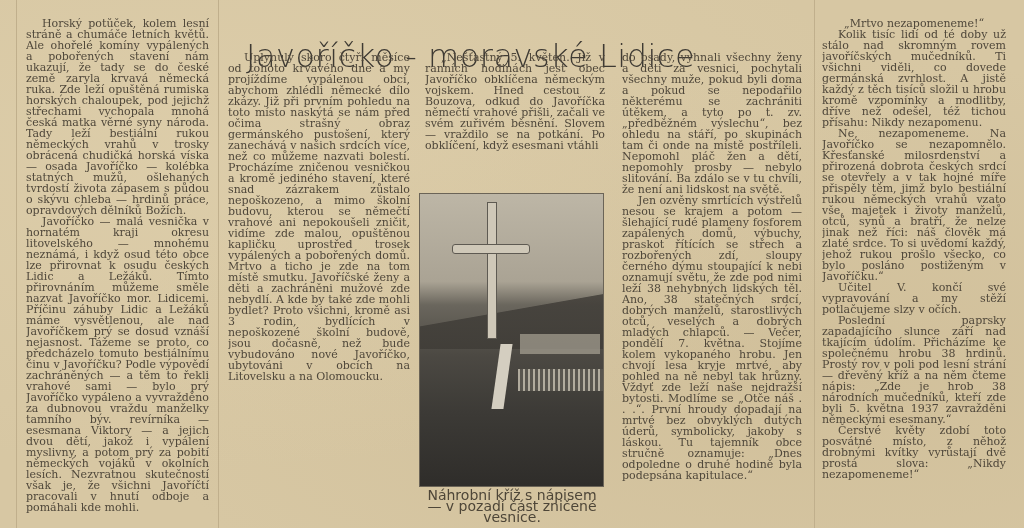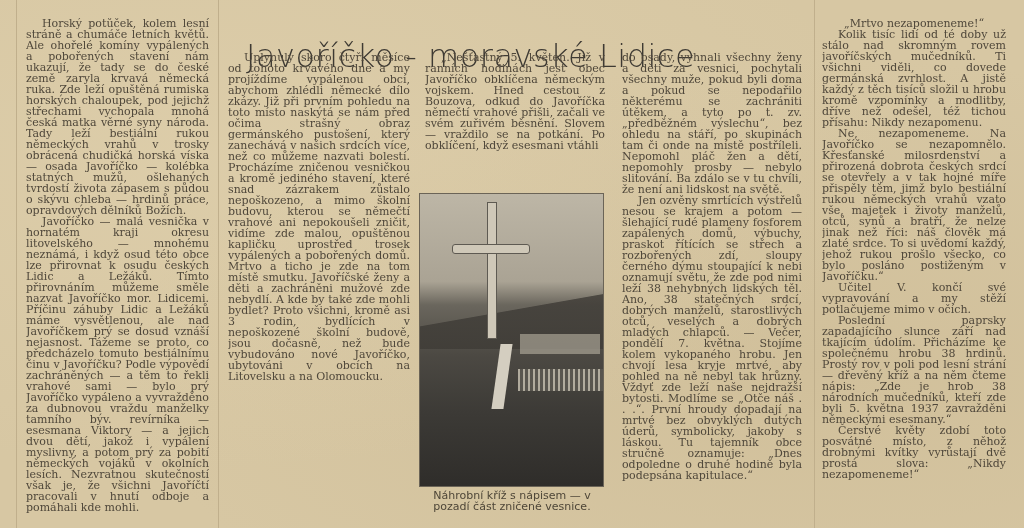--- a/index.html
+++ b/index.html
@@ -74,21 +74,21 @@
       position: absolute; left: 98px; top: 175px; width: 85px; height: 22px;
       background: repeating-linear-gradient(90deg, #bdb7a8 0 2px, #5a5750 2px 5px);
       opacity: 0.9;
     }
     .photo .house {
       position: absolute; left: 100px; top: 140px; width: 80px; height: 20px;
       background: #a8a294; opacity: 0.7;
     }
     .caption {
       position: absolute; left: 419px; top: 490px; width: 186px;
-      font-size: 11px; line-height: 11px; text-align: center;
+      font-size: 14px; line-height: 11px; text-align: center;
       font-family: "DejaVu Sans", sans-serif; color: #4e4638;
     }
   </style>
 </head>
 <body>
 
 <div class="paper"></div>
 
 <div class="faded-top"></div>
 
@@ -126,17 +126,17 @@
 <div class="col" id="col4">
   <p class="noindent">do osady, vyhnali všechny ženy a děti za vesnici, pochytali všechny muže, pokud byli doma a pokud se nepodařilo některému se zachrániti útěkem, a tyto po t. zv. „předběžném výslechu“, bez ohledu na stáří, po skupinách tam či onde na místě postříleli. Nepomohl pláč žen a dětí, nepomohly prosby — nebylo slitování. Ba zdálo se v tu chvíli, že není ani lidskost na světě.</p>
   <p>Jen ozvěny smrtících výstřelů nesou se krajem a potom — šlehající rudé plameny fosforem zapálených domů, výbuchy, praskot řítících se střech a rozbořených zdí, sloupy černého dýmu stoupající k nebi oznamují světu, že zde pod nimi leží 38 nehybných lidských těl. Ano, 38 statečných srdcí, dobrých manželů, starostlivých otců, veselých a dobrých mladých chlapců. — Večer, pondělí 7. května. Stojíme kolem vykopaného hrobu. Jen chvojí lesa kryje mrtvé, aby pohled na ně nebyl tak hrůzný. Vždyť zde leží naše nejdražší bytosti. Modlíme se „Otče náš . . .“. První hroudy dopadají na mrtvé bez obvyklých dutých úderů, symbolicky, jakoby s láskou. Tu tajemník obce stručně oznamuje: „Dnes odpoledne o druhé hodině byla podepsána kapitulace.“</p>
 
 </div>
 
 <div class="col" id="col5">
   <p class="quote-title">„Mrtvo nezapomeneme!“</p>
   <p>Kolik tisíc lidí od té doby už stálo nad skromným rovem javoříčských mučedníků. Ti všichni viděli, co dovede germánská zvrhlost. A jistě každý z těch tisíců složil u hrobu kromě vzpomínky a modlitby, dříve než odešel, též tichou přísahu: Nikdy nezapomenu.</p>
   <p>Ne, nezapomeneme. Na Javoříčko se nezapomnělo. Křesťanské milosrdenství a přirozená dobrota českých srdcí se otevřely a v tak hojné míře přispěly těm, jimž bylo bestiální rukou německých vrahů vzato vše, majetek i životy manželů, otců, synů a bratří, že nelze jinak než říci: náš člověk má zlaté srdce. To si uvědomí každý, jehož rukou prošlo všecko, co bylo posláno postiženým v Javoříčku.“</p>
-  <p>Učitel V. končí své vypravování a my stěží potlačujeme mimo v očích.</p>
+  <p>Učitel V. končí své vypravování a my stěží potlačujeme slzy v očích.</p>
   <p>Poslední paprsky zapadajícího slunce září nad tkajícím údolím. Přicházíme ke společnému hrobu 38 hrdinů. Prostý rov v poli pod lesní strání — dřevěný kříž a na něm čteme nápis: „Zde je hrob 38 národních mučedníků, kteří zde byli 5. května 1937 zavražděni německými esesmany.“</p>
   <p>Čerstvé květy zdobí toto posvátné místo, z něhož drobnými kvítky vyrůstají dvě prostá slova: „Nikdy nezapomeneme!“</p>
 
 </div>
 
 </body></html>

